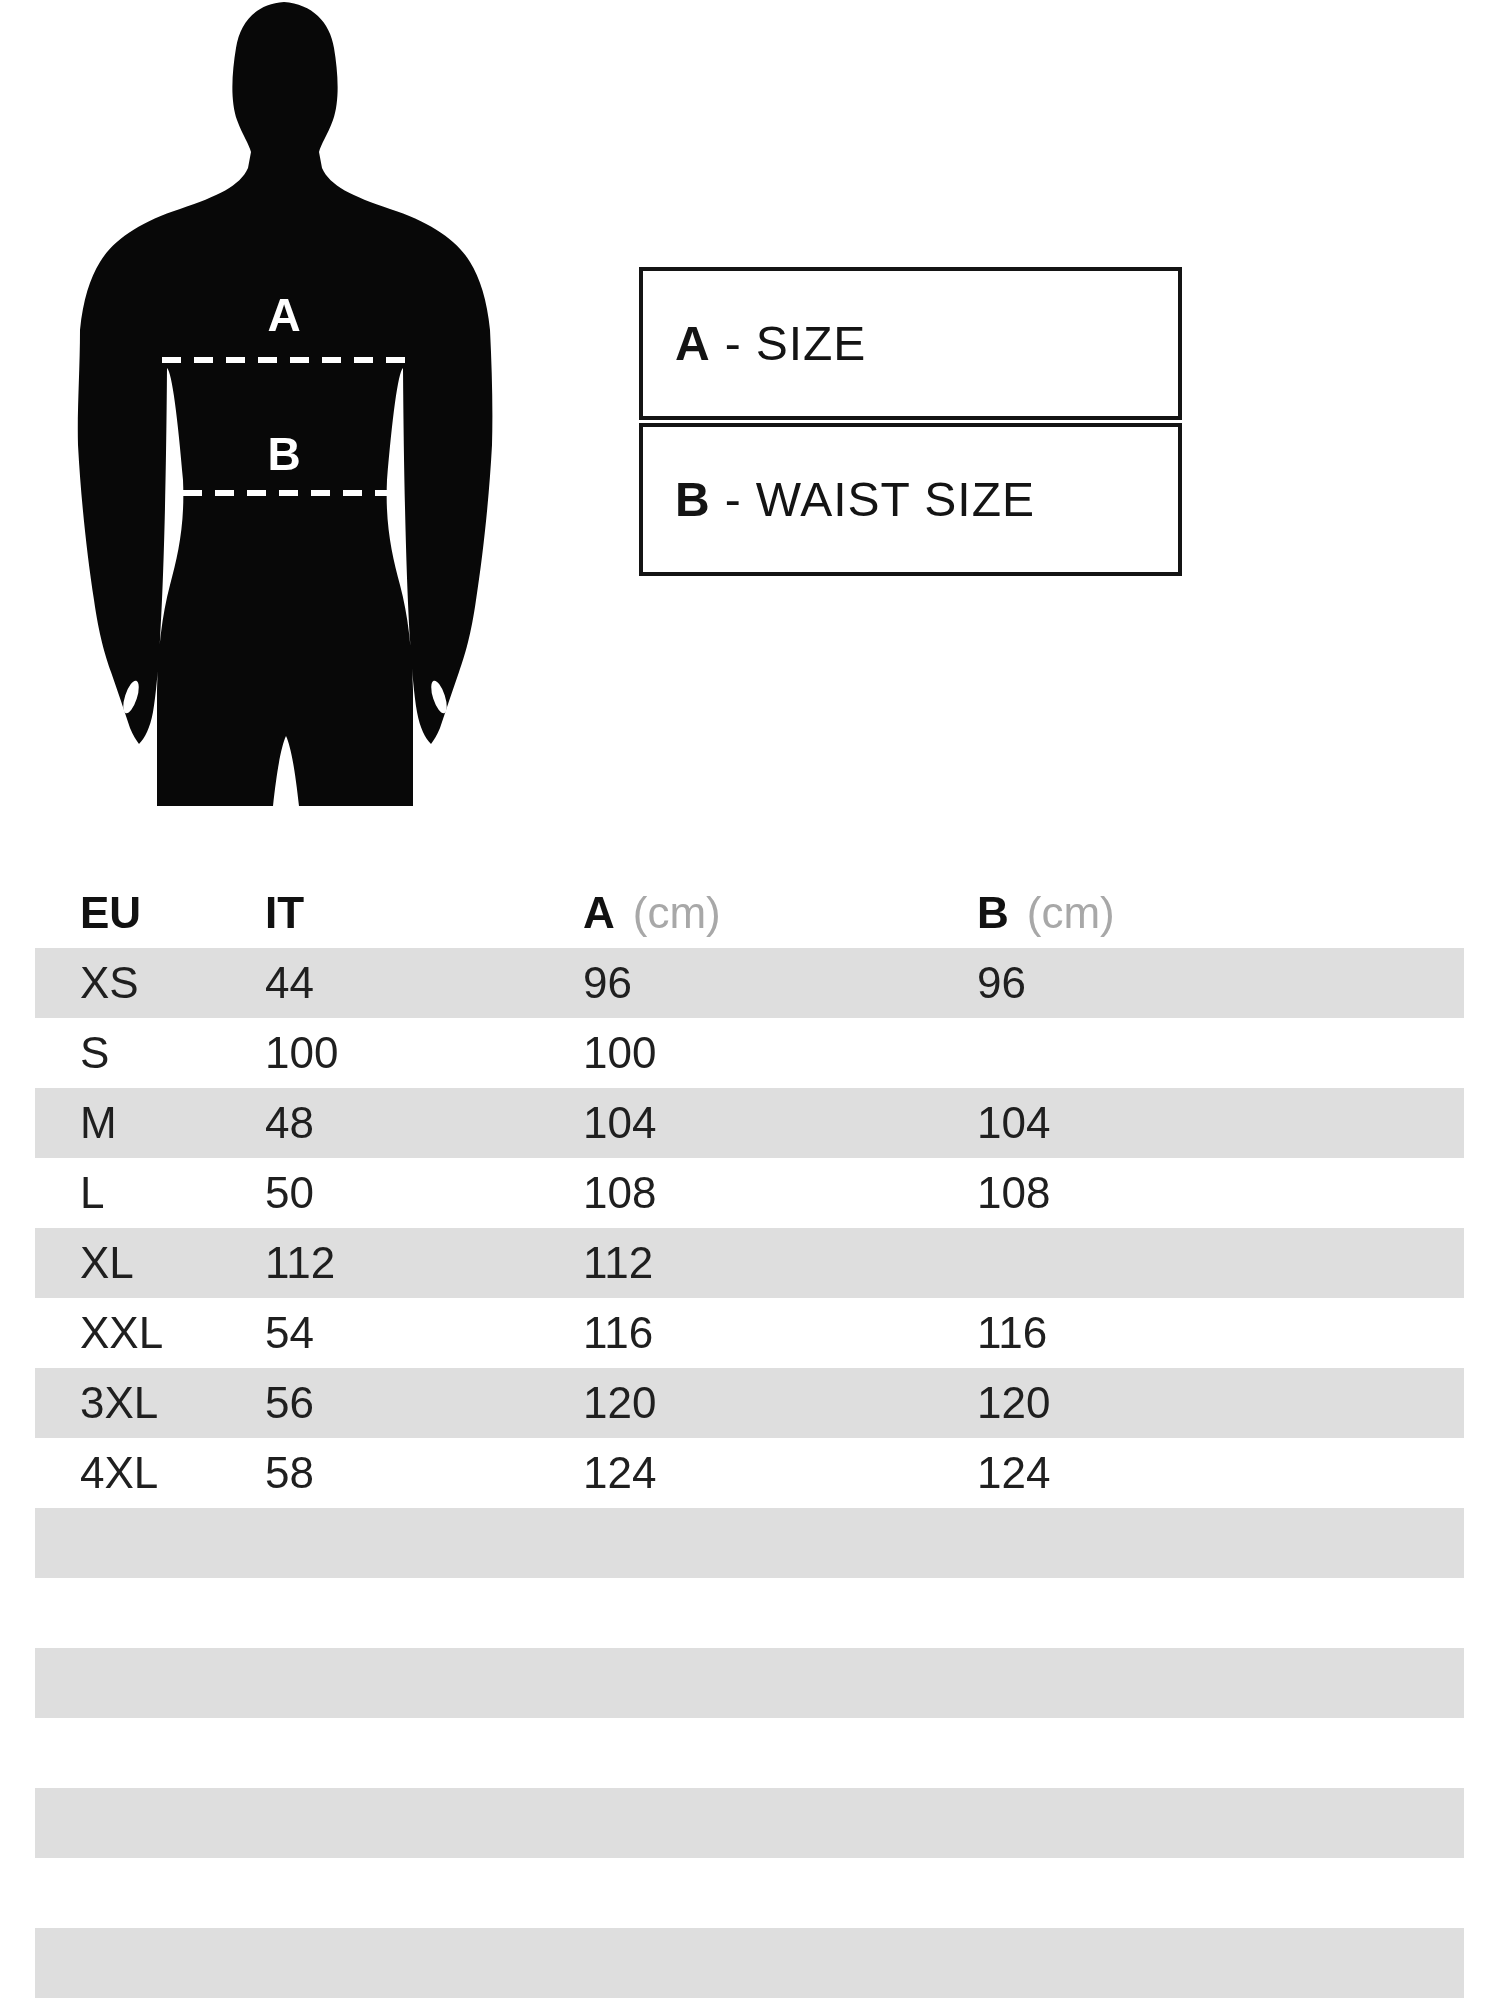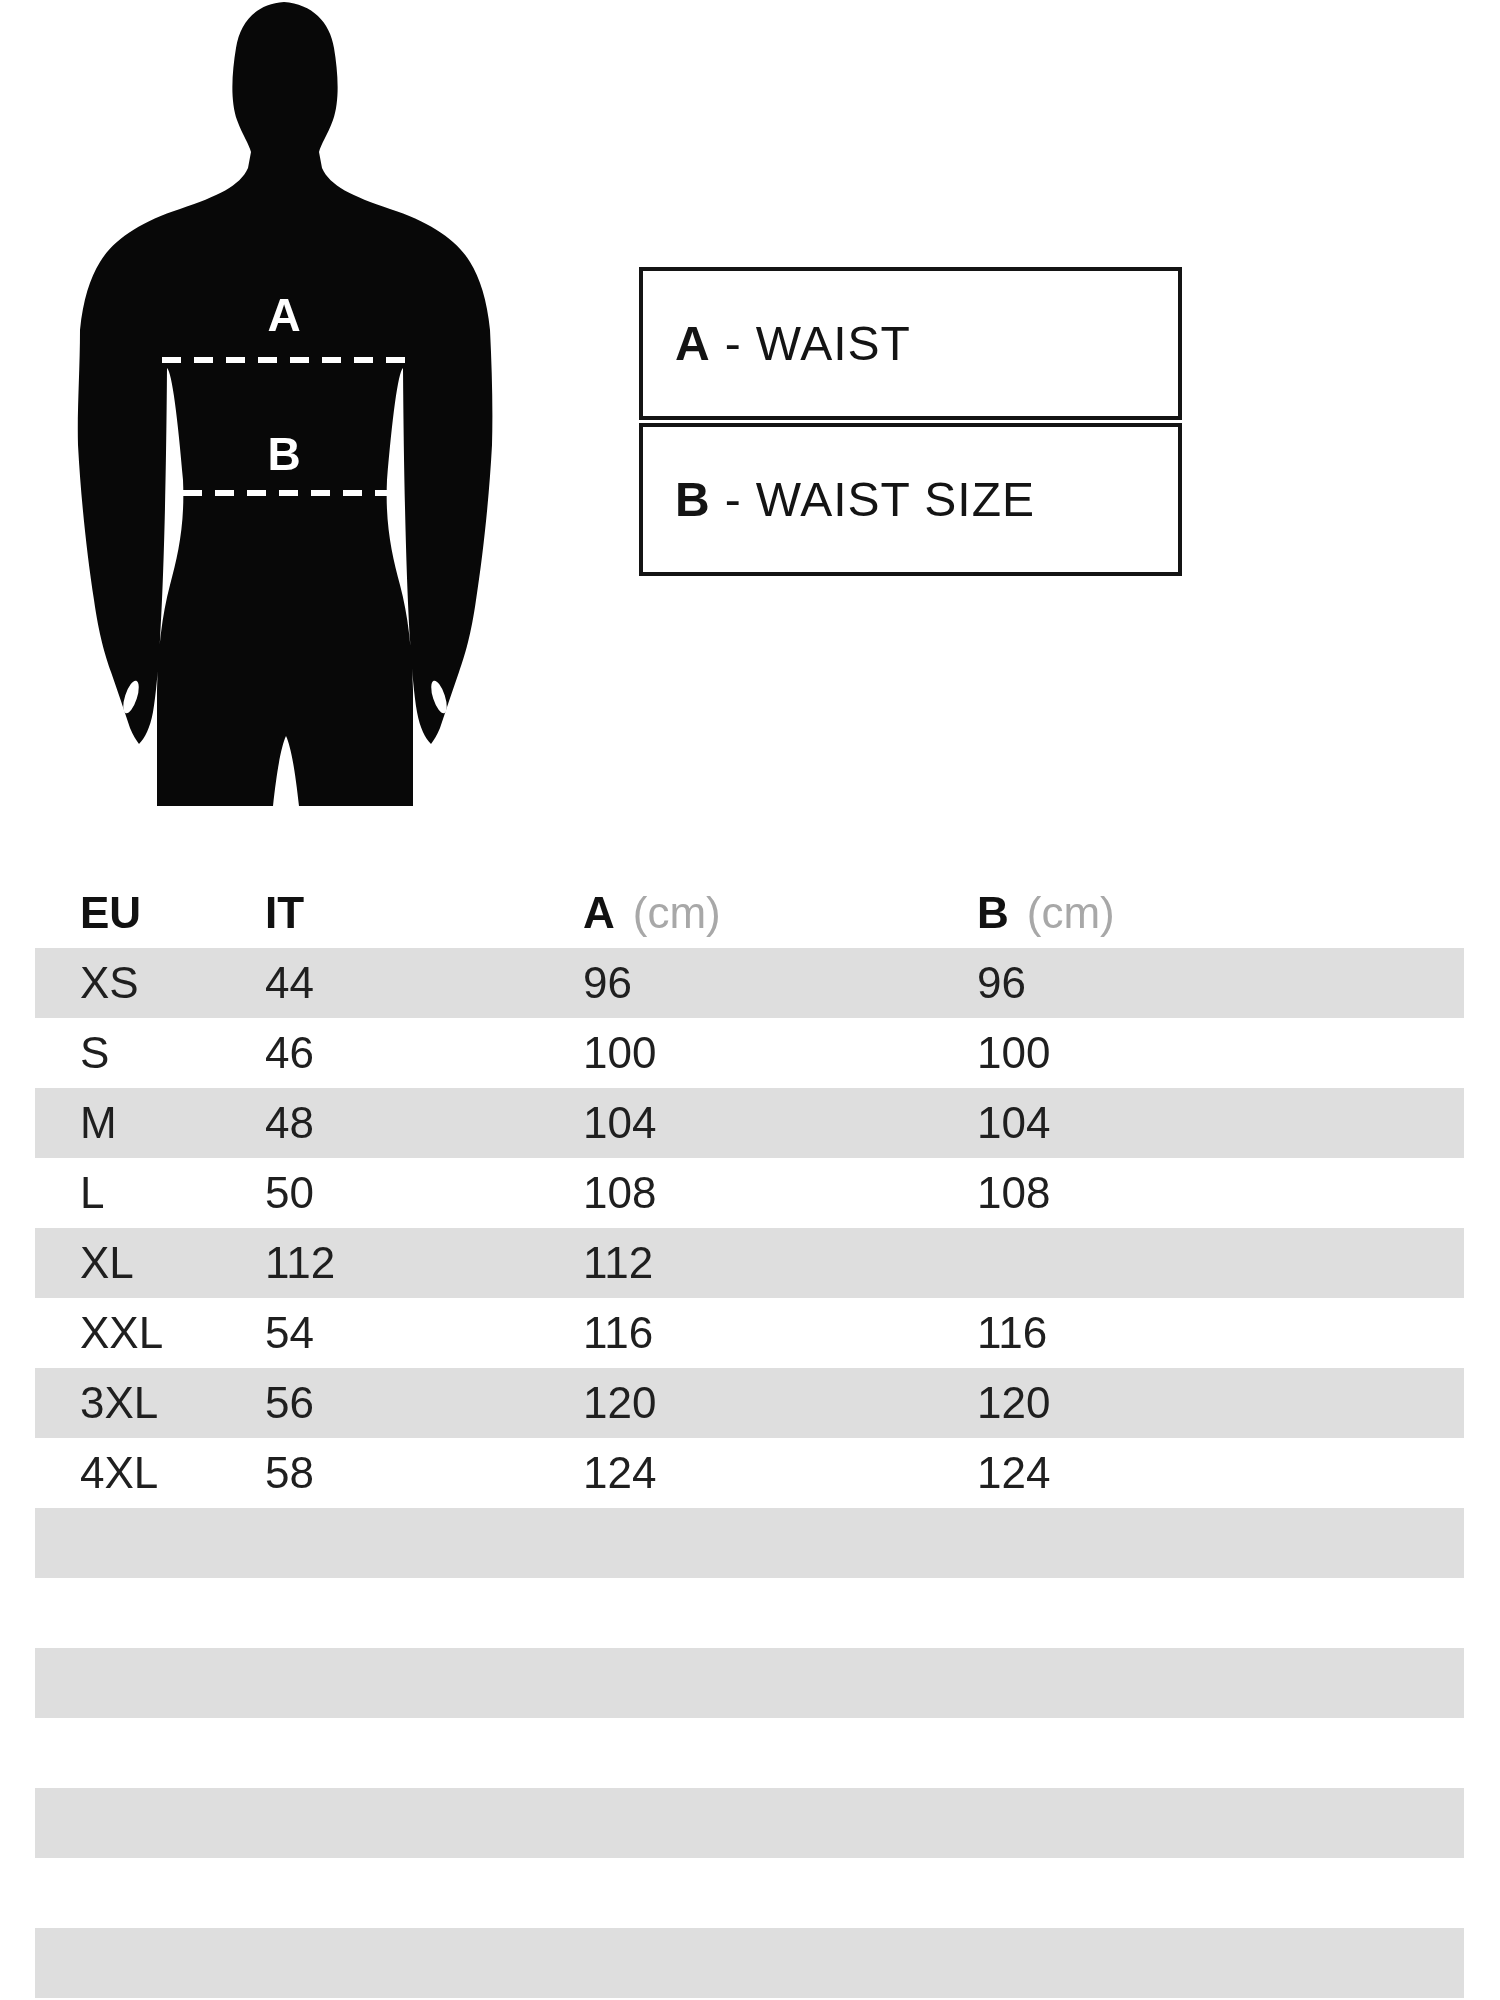--- a/index.html
+++ b/index.html
@@ -89,21 +89,21 @@
       <line x1="183" y1="493" x2="387" y2="493" stroke="#ffffff" stroke-width="6" stroke-dasharray="19 13"></line>
       <text x="284" y="331" fill="#ffffff" font-size="46" font-weight="700" font-family="Liberation Sans, sans-serif" text-anchor="middle">A</text>
       <text x="284" y="470" fill="#ffffff" font-size="46" font-weight="700" font-family="Liberation Sans, sans-serif" text-anchor="middle">B</text>
     </svg>
   </div>
 
   <div class="legend">
     <div class="legend-row">
       <span class="lkey">A</span>
       <span class="lsep">-</span>
-      <span class="llabel">WAIST</span>
+      <span class="llabel">SIZE</span>
     </div>
     <div class="legend-row">
       <span class="lkey">B</span>
       <span class="lsep">-</span>
       <span class="llabel">WAIST SIZE</span>
     </div>
   </div>
 
   <div class="size-table">
     <div class="trow thead">
@@ -114,21 +114,20 @@
       </div>
 
   <div class="trow stripe">
         <div class="tcell">XS</div>
         <div class="tcell">44</div>
         <div class="tcell">96</div>
         <div class="tcell">96</div>
       </div>
       <div class="trow">
         <div class="tcell">S</div>
-        <div class="tcell">46</div>
         <div class="tcell">100</div>
         <div class="tcell">100</div>
       </div>
       <div class="trow stripe">
         <div class="tcell">M</div>
         <div class="tcell">48</div>
         <div class="tcell">104</div>
         <div class="tcell">104</div>
       </div>
       <div class="trow">

